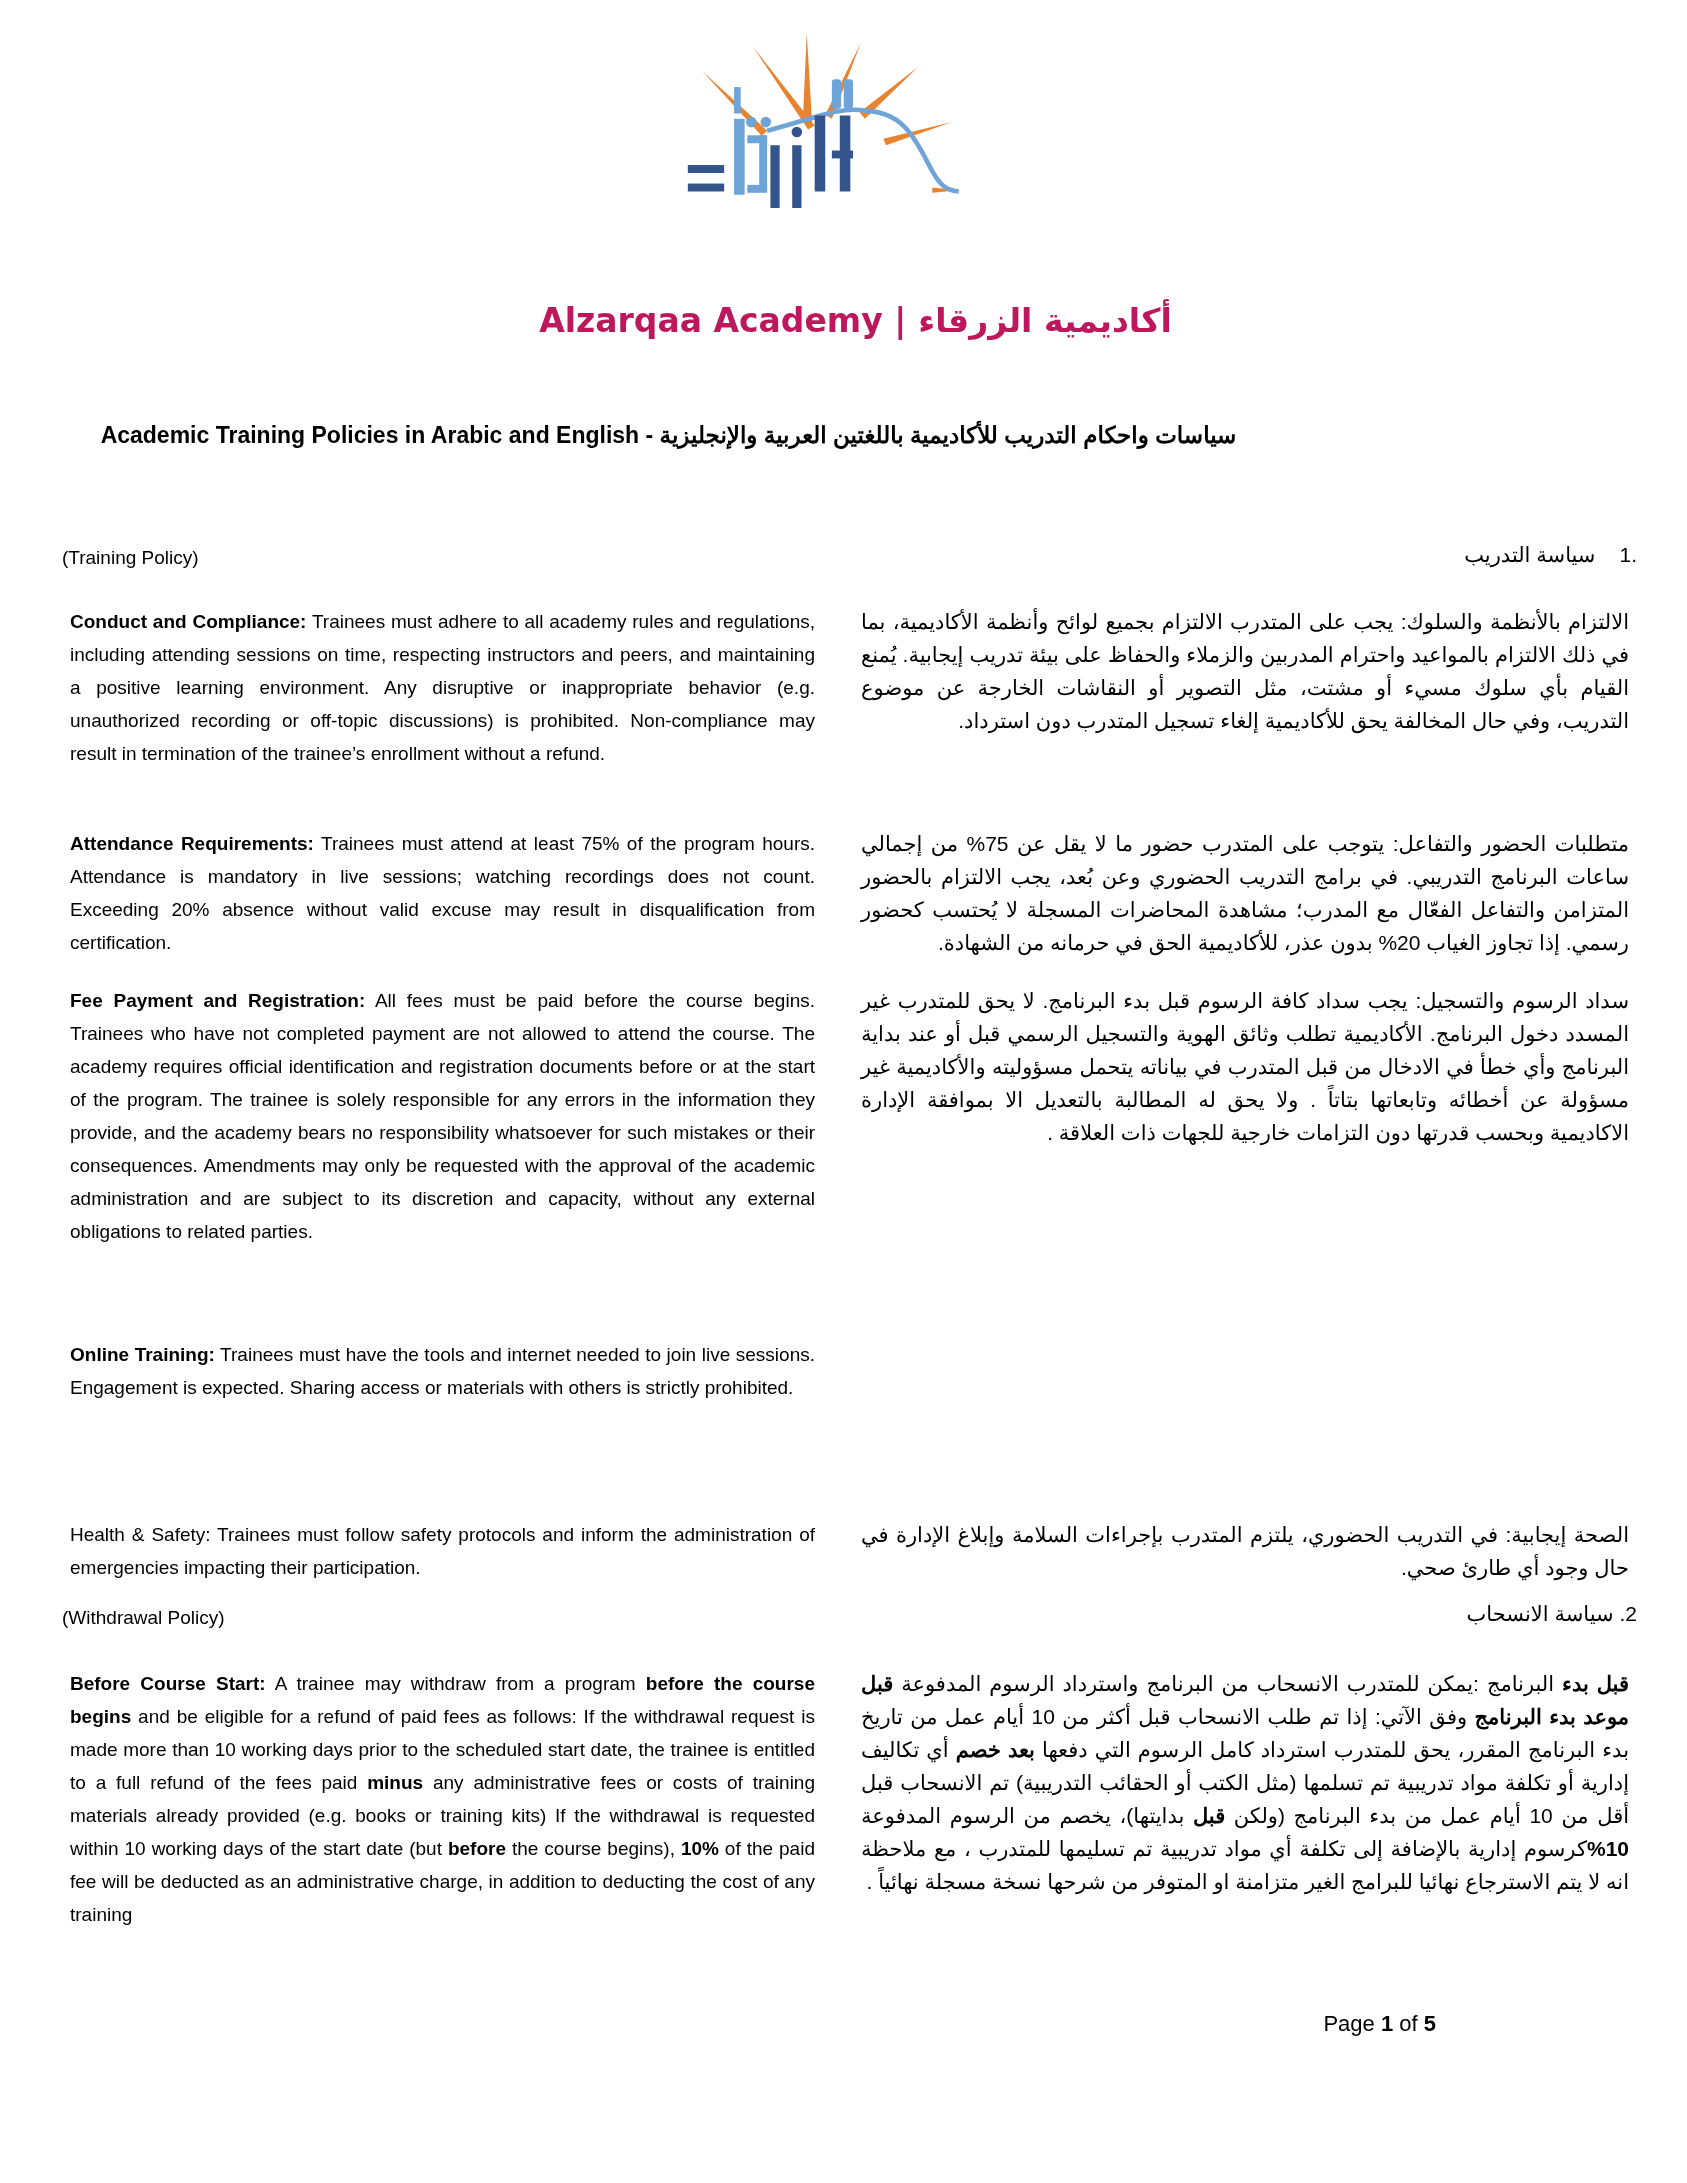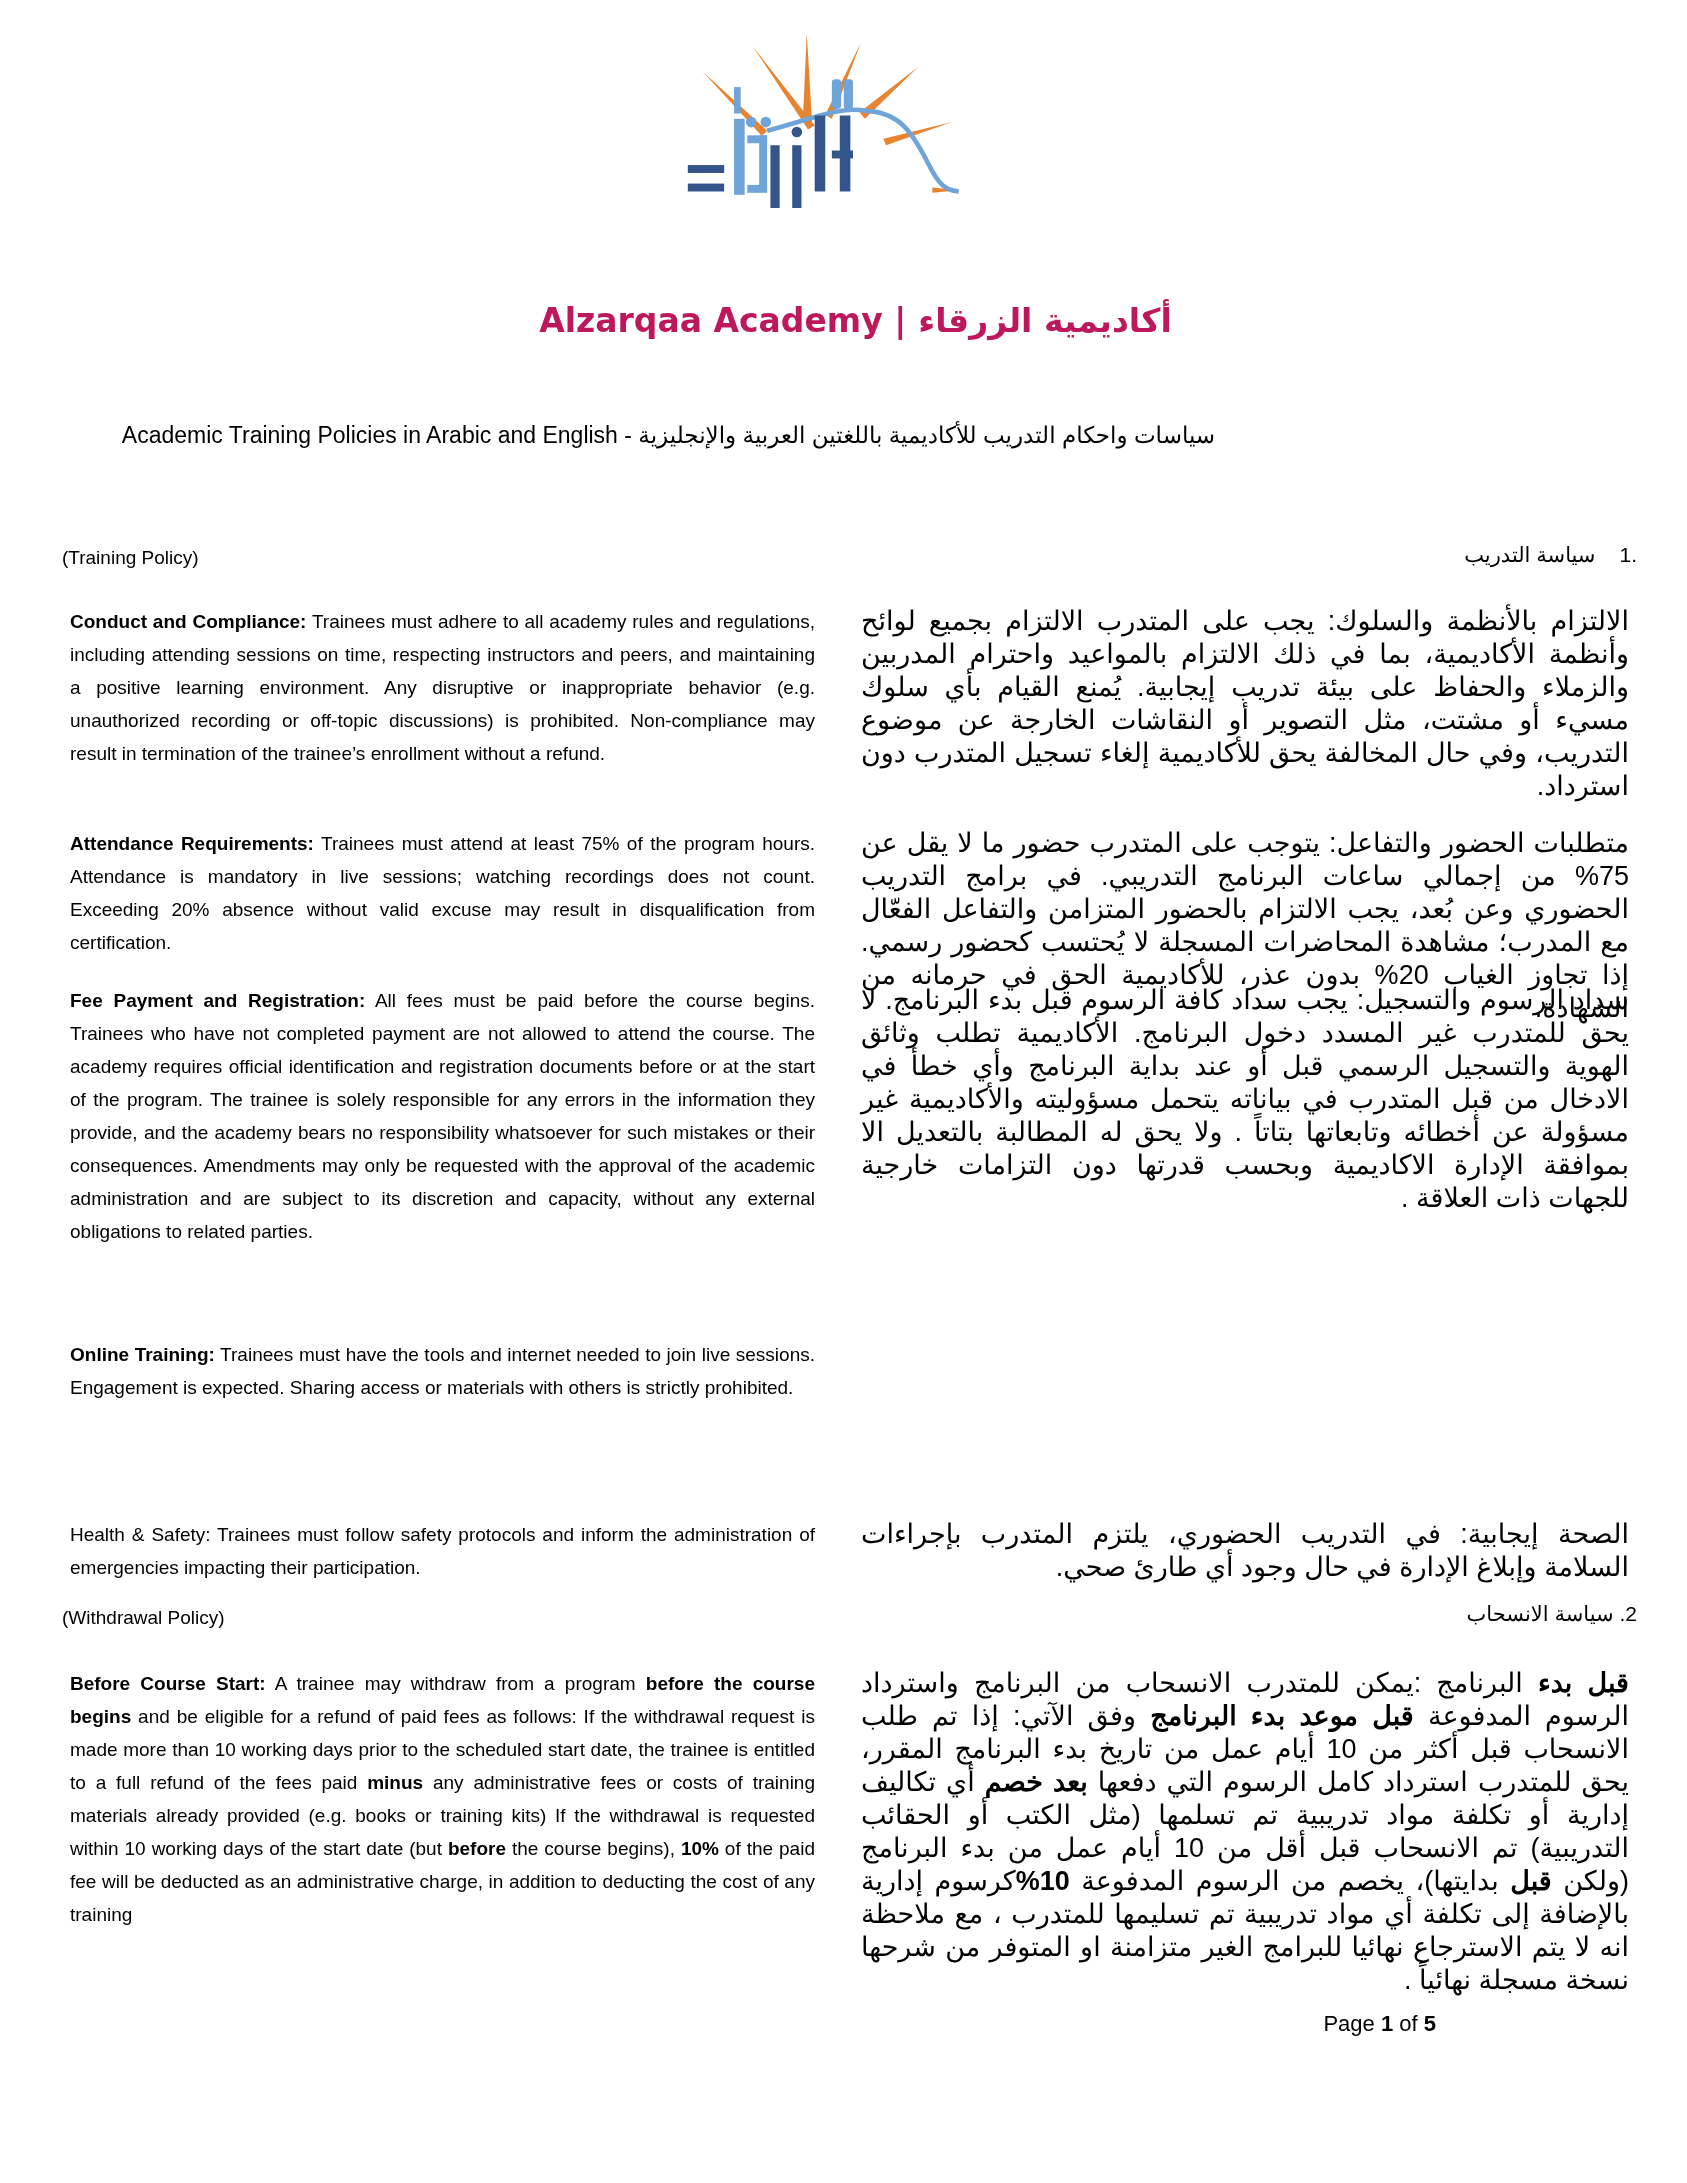--- a/index.html
+++ b/index.html
@@ -3,24 +3,24 @@
 <meta charset="utf-8">
 <style>
   html, body { margin: 0; padding: 0; background: #ffffff; }
   body { width: 1687px; height: 2183px; position: relative; overflow: hidden;
          font-family: "Liberation Sans", sans-serif; color: #000; }
   .logo { position: absolute; left: 668px; top: 13.2px; width: 370px; height: 205px; }
   .title { position: absolute; left: 12px; width: 1687px; top: 301px; text-align: center;
            font-family: "DejaVu Sans", sans-serif; font-weight: bold; font-size: 33px; color: #be185d; }
   .title .ar { margin-left: 12px; }
   .subtitle { position: absolute; left: 0; width: 1337px; top: 422px; text-align: center;
-              font-weight: normal; font-size: 23px; }
+              font-weight: bold; font-size: 23px; }
   .col-en { position: absolute; left: 62px; width: 761px; font-size: 19px; line-height: 33px;
             text-align: justify; }
-  .col-ar { position: absolute; left: 853px; width: 784px; font-size: 27px; line-height: 33px;
+  .col-ar { position: absolute; left: 853px; width: 784px; font-size: 21px; line-height: 33px;
             text-align: justify; direction: rtl; }
   .col-en p, .col-ar p { margin: 8px; }
   .lbl { font-weight: bold; }
   .b { font-weight: bold; }
   .sec-ar { position: absolute; right: 50px; font-size: 21px; direction: rtl; }
   .sec-ar .num { margin-left: 24px; }
   .footer { position: absolute; right: 251px; top: 2011px; font-size: 22px; }
 </style>
 </head>
 <body>

